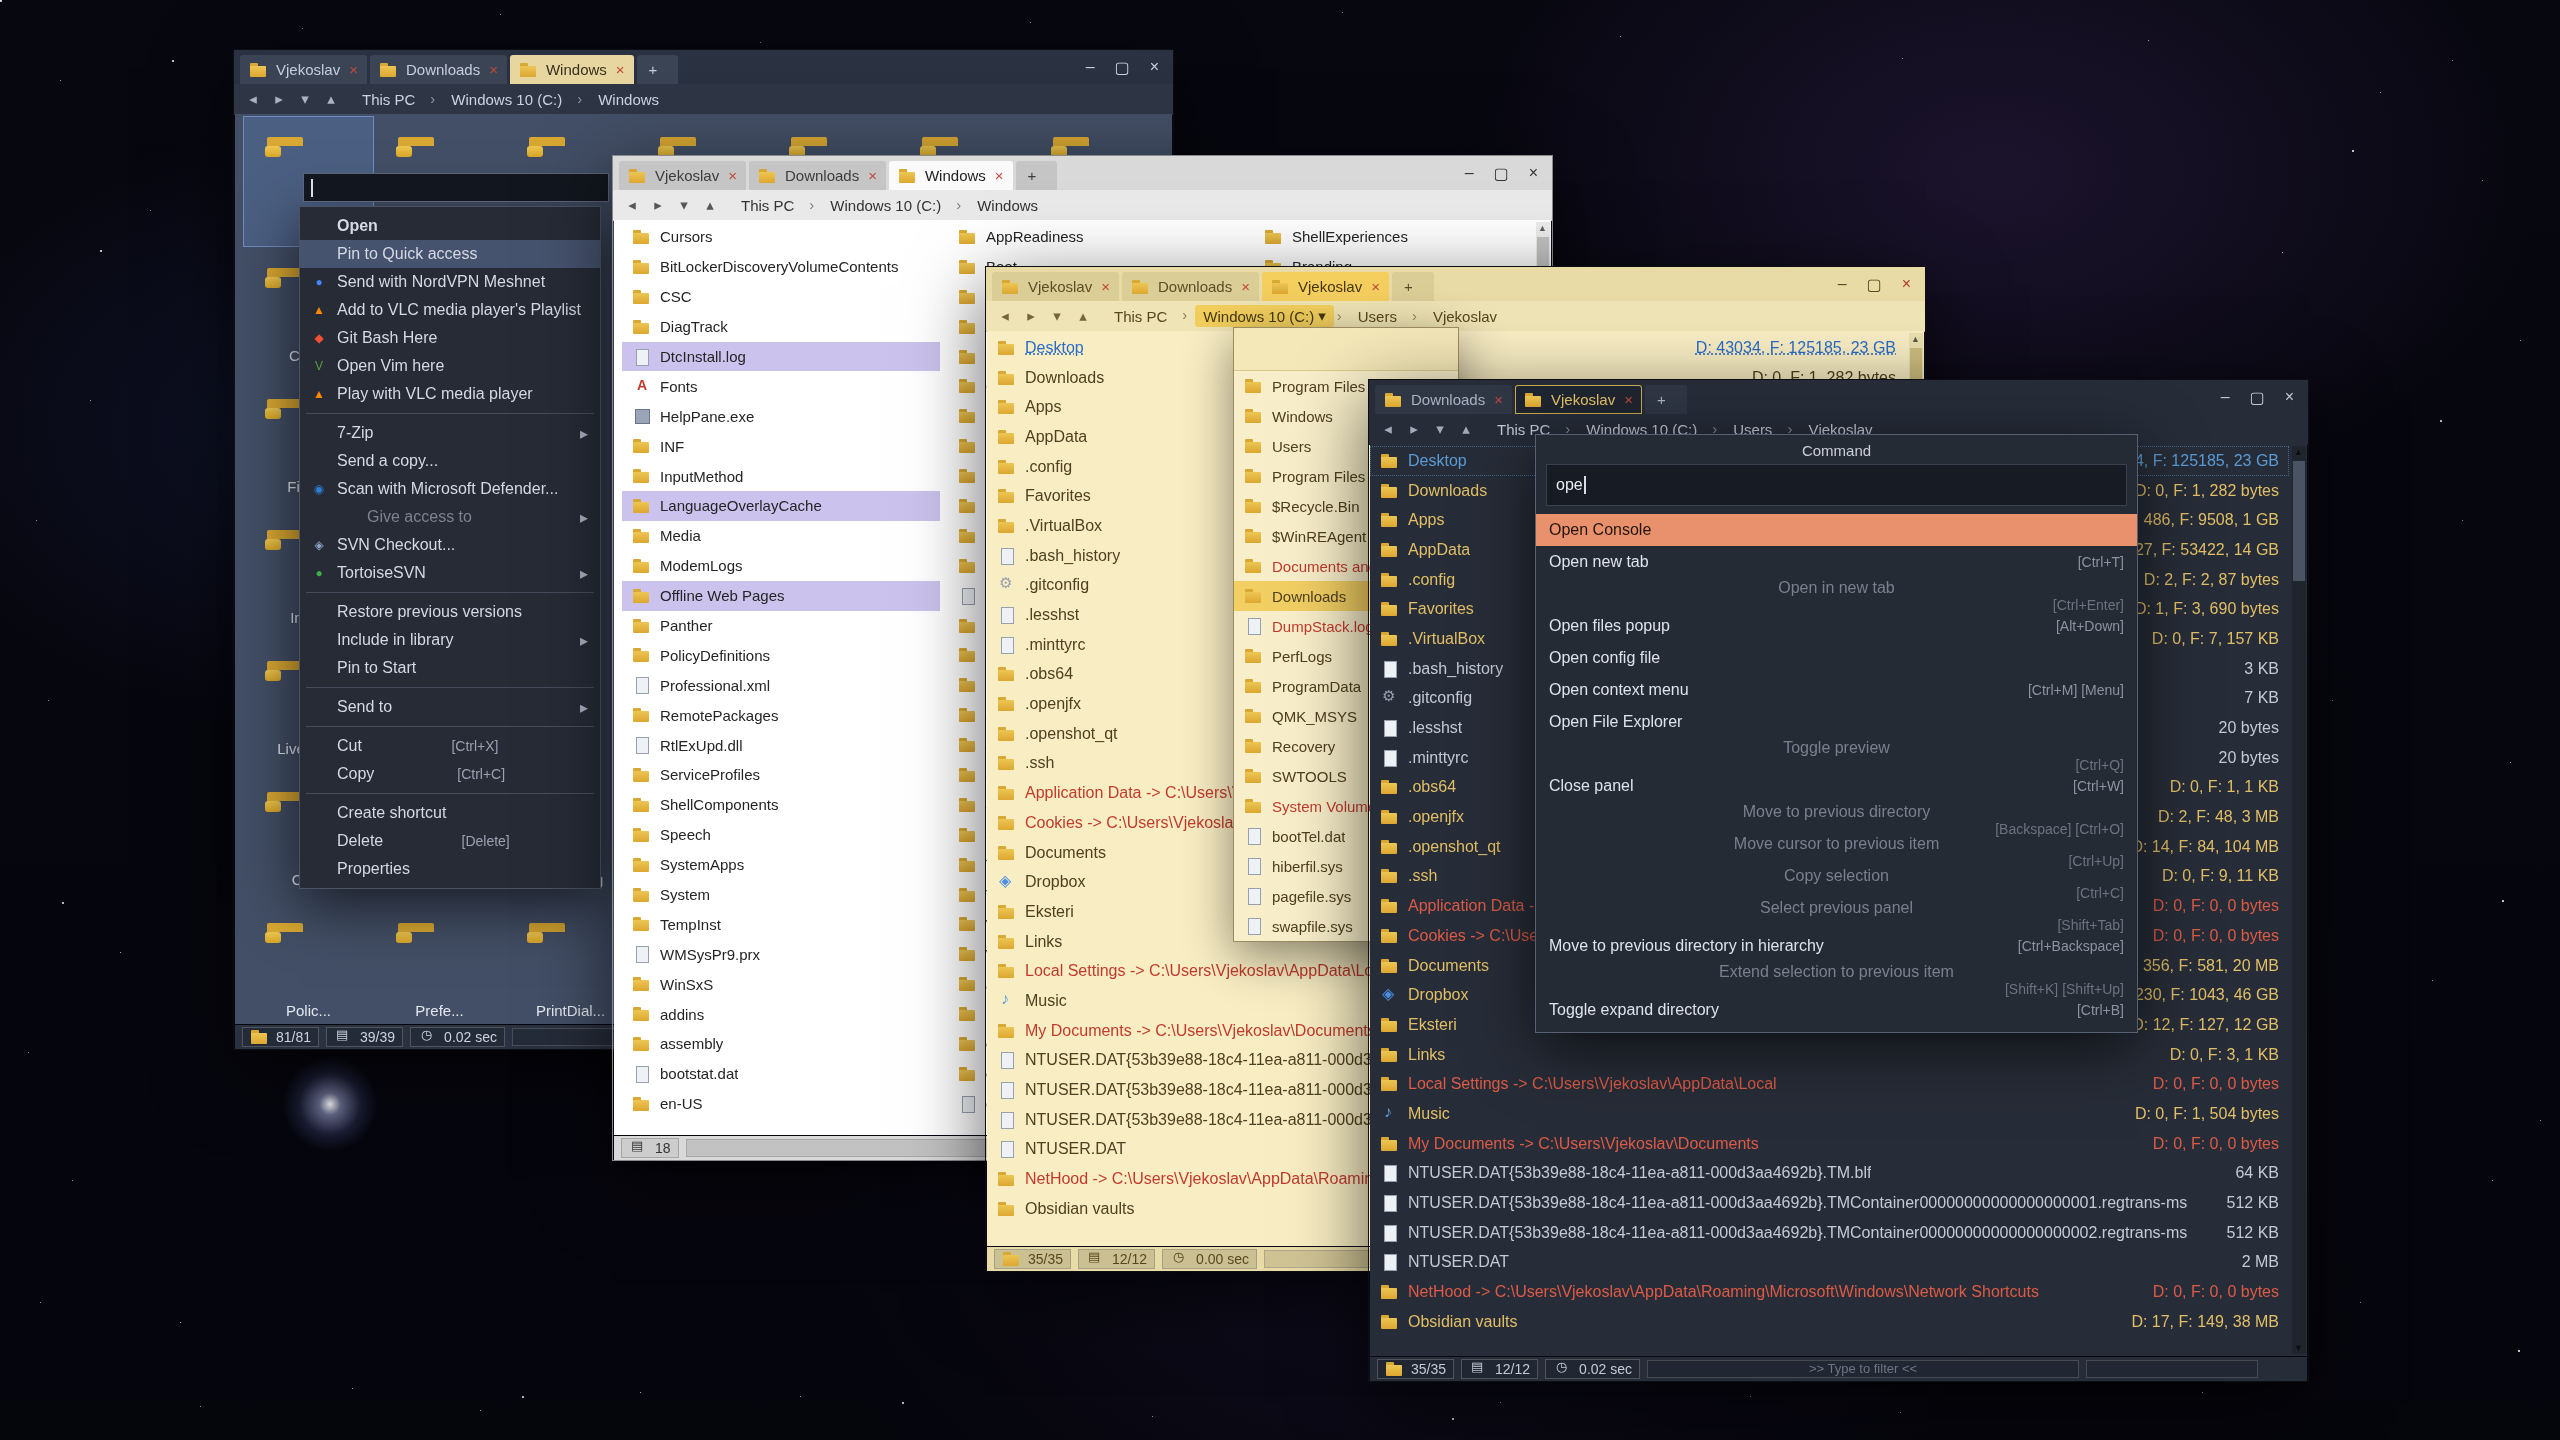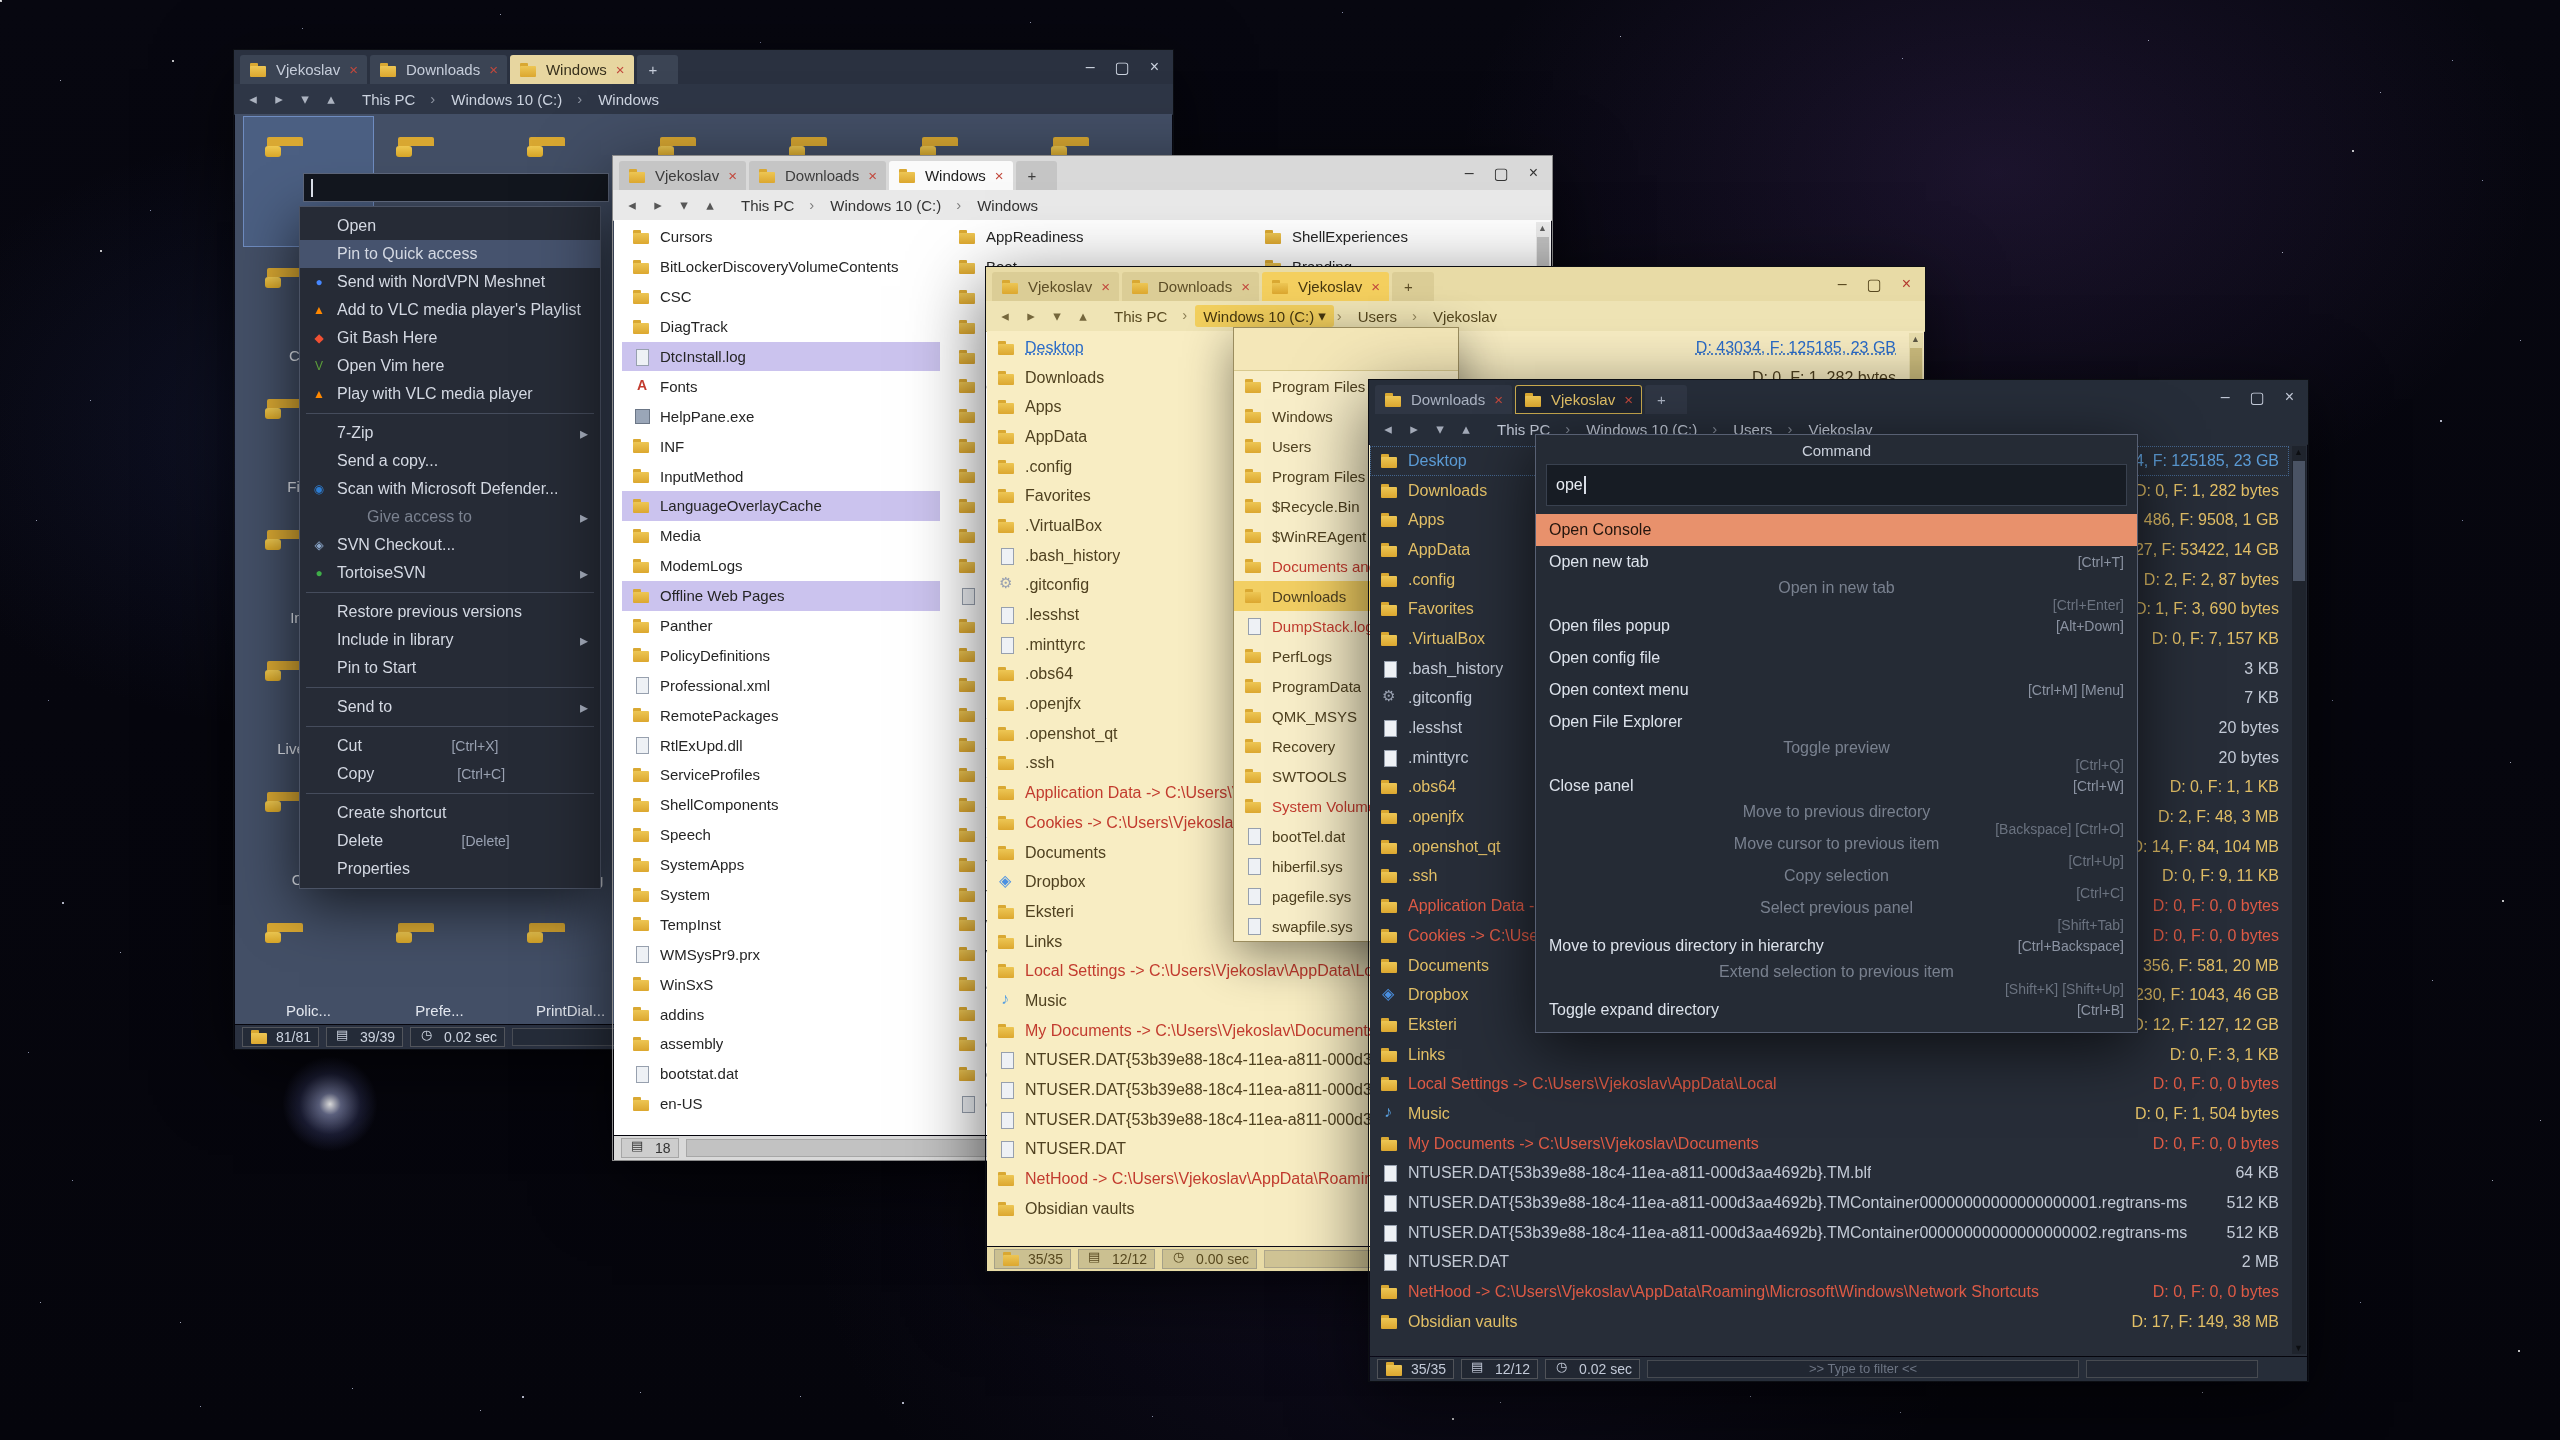--- a/index.html
+++ b/index.html
@@ -134,21 +134,21 @@
     background:#12161e;border:1px solid #5b6478;display:flex;align-items:center;padding:0 6px;}
   .caret{width:2px;height:18px;background:#d8dde6;margin-left:1px;}
   .menu{position:absolute;left:299px;top:206px;width:300px;z-index:20;background:#262b36;
     border:1px solid #4b5365;box-shadow:0 16px 55px rgba(0,0,0,.65);padding:5px 0;font-size:16px;color:#d4d9e3;}
   .mi{height:28px;display:flex;align-items:center;gap:9px;padding:0 12px 0 10px;white-space:nowrap;}
   .mic{width:18px;text-align:center;font-size:12px;flex:0 0 18px;}
   .mk{margin-left:auto;color:#9aa2b2;font-size:14px;}
   .ma{margin-left:auto;color:#aab2c2;}
   .mi.hl{background:#46536e;}
   .mi.dim{color:#7b8290;padding-left:40px;}
-  .mi.bold .ml{font-weight:normal;}
+  .mi.bold .ml{font-weight:bold;}
   .mi.sep{height:11px;padding:0 6px;}
   .mi.sep::after{content:"";flex:1;height:1px;background:#454c5c;}
   .mi.c-nord .mic{color:#4687ff;} .mi.c-vlc .mic{color:#ff8800;} .mi.c-git .mic{color:#f05033;}
   .mi.c-vim .mic{color:#5c9e3a;} .mi.c-def .mic{color:#2d7dd2;} .mi.c-svn .mic{color:#8aa5c8;}
   .mi.c-tsvn .mic{color:#3fae49;}
 
   
   .popup{position:absolute;left:1233px;top:327px;width:224px;z-index:50;background:#f8eec9;
     border:1px solid #9a8c5e;box-shadow:0 14px 45px rgba(0,0,0,.45);}
   .popup .phead{height:42px;border-bottom:1px solid #d8c98e;background:#f4e7b8;}

